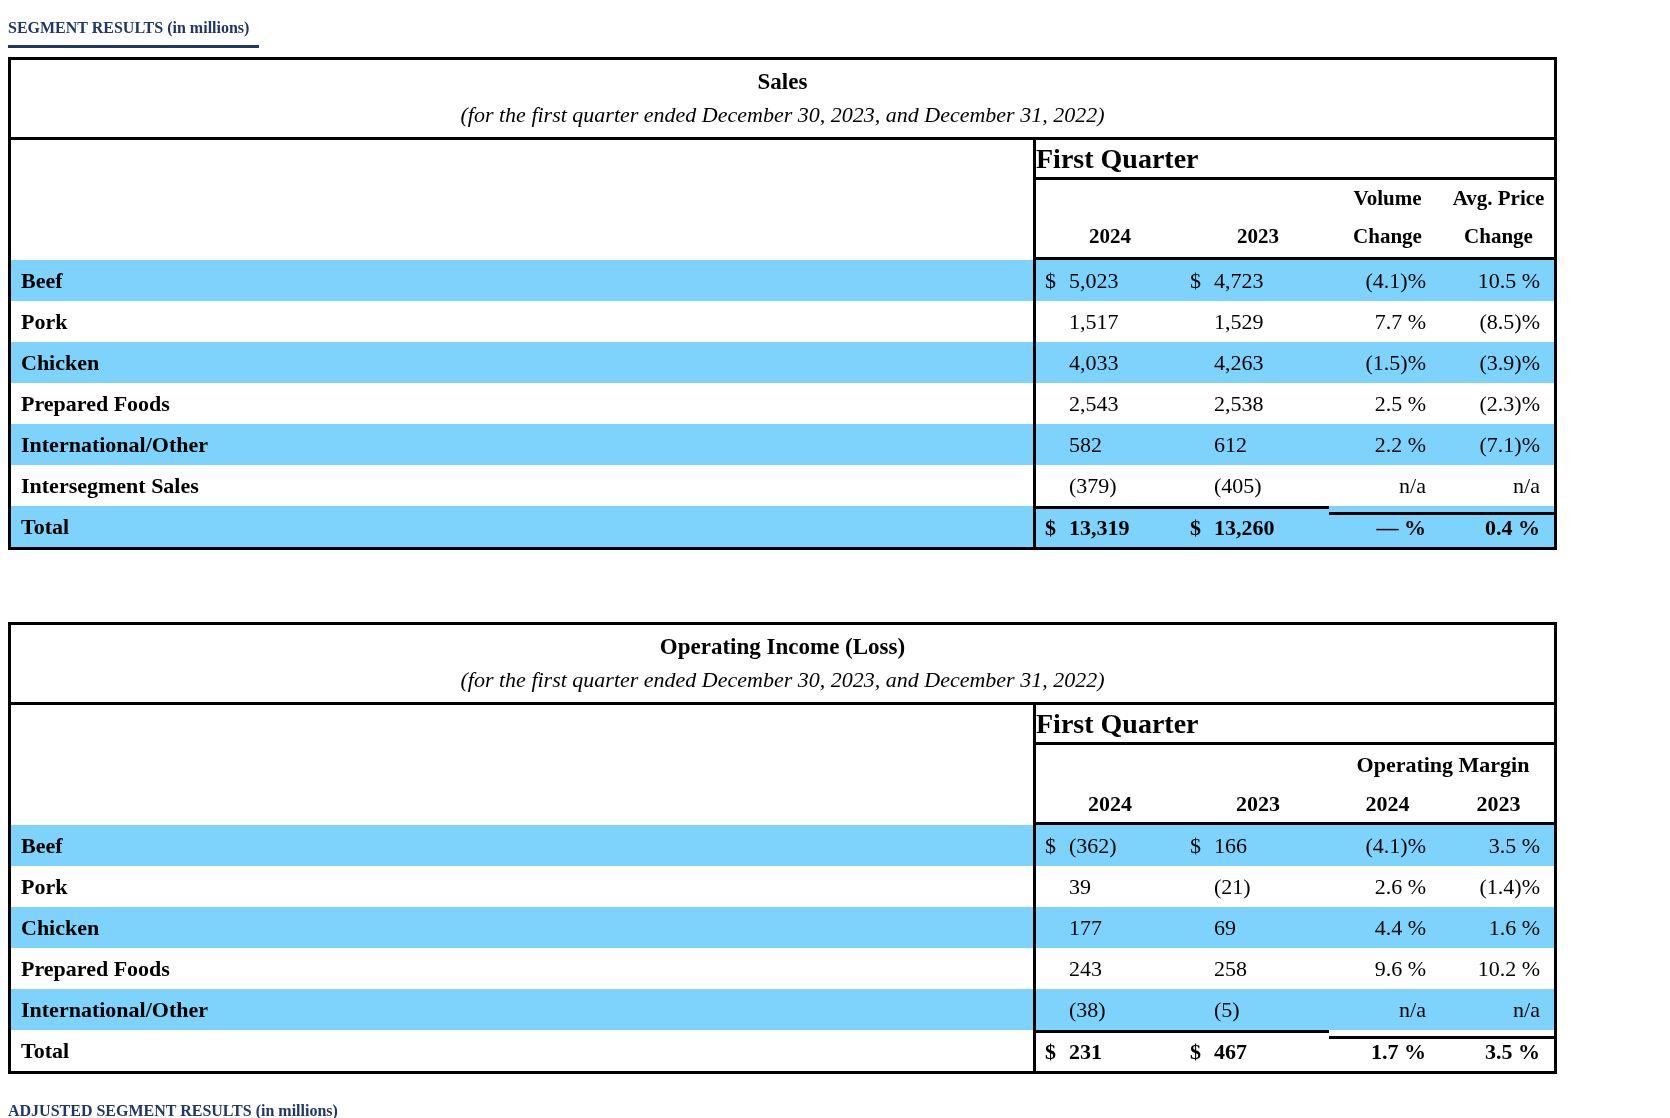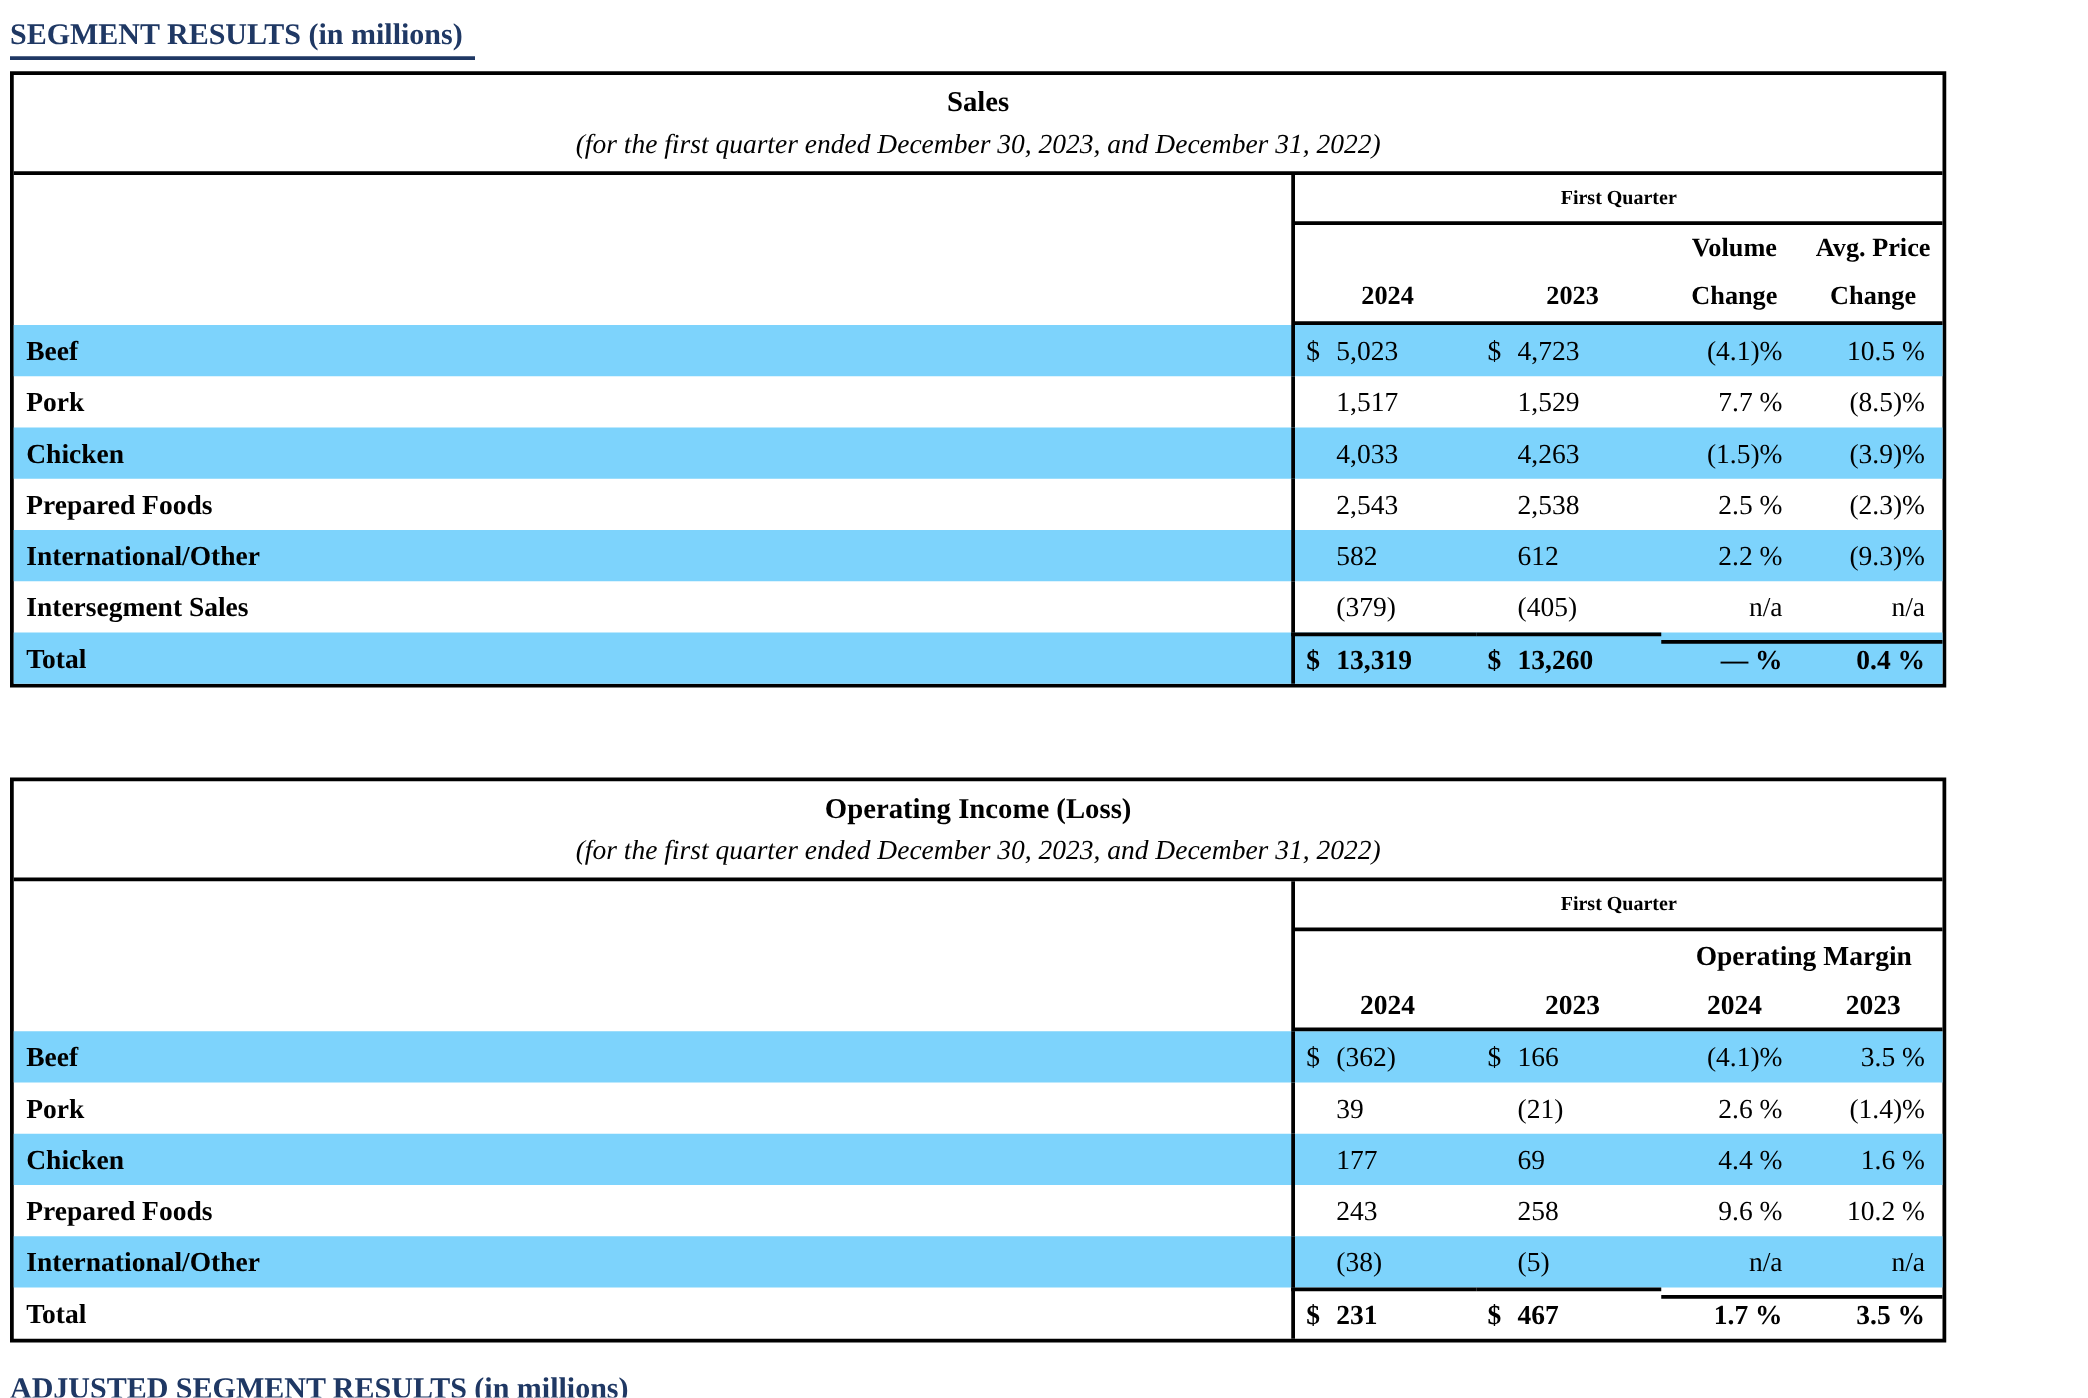--- a/index.html
+++ b/index.html
@@ -4,42 +4,42 @@
 <style>
   html,body { margin:0; padding:0; }
   body {
     width:1670px; height:1118px; overflow:hidden;
     background:#ffffff; color:#000;
     font-family:"Liberation Serif", serif;
   }
   .doc-heading {
     display:inline-block;
     margin:13px 0 0 8px;
-    font-size:24px; font-weight:bold; color:#1F3864;
+    font-size:16px; font-weight:bold; color:#1F3864;
     border-bottom:3px solid #1F3864;
     padding:0 10px 2px 0;
     line-height:30px;
   }
   .tbl {
     margin-left:8px; width:1549px;
     border:3px solid #000; box-sizing:border-box;
     background:#fff;
   }
   .tbl-1 { margin-top:9px; }
   .tbl-2 { margin-top:72px; }
   .tbl-title { text-align:center; font-weight:bold; font-size:23px; line-height:34px; padding-top:5px; }
   .tbl-sub {
     text-align:center; font-style:italic; font-size:22px;
     line-height:32px; padding-bottom:6px;
     border-bottom:3px solid #000;
   }
   .hdr-row { display:flex; }
   .hdr-spacer { flex:0 0 1022px; }
   .hdr-data { flex:1; border-left:3px solid #000; box-sizing:border-box; }
-  .fq { text-align:center; font-weight:bold; font-size:16px; line-height:37px; border-bottom:3px solid #000; }
+  .fq { font-weight:bold; font-size:28px; line-height:37px; border-bottom:3px solid #000; }
   .cols { display:flex; align-items:flex-end; height:80px; border-bottom:3px solid #000; box-sizing:border-box; }
   .col-h {
     display:flex; flex-direction:column; align-items:center; justify-content:flex-end;
     font-weight:bold; font-size:21px; line-height:38px; padding-bottom:2px; box-sizing:border-box;
   }
   .col-h.w1 { flex:0 0 148px; }
   .col-h.w2 { flex:0 0 148px; }
   .col-h.w3 { flex:0 0 111px; }
   .col-h.w4 { flex:1; }
   .om-row { display:flex; }
@@ -157,21 +157,21 @@
     <div class="c-label">International/Other</div>
     <div class="c-money first">
         <span class="cur"></span>
         <span class="val">582</span>
       </div>
     <div class="c-money">
         <span class="cur"></span>
         <span class="val">612</span>
       </div>
     <div class="c-pct">2.2 %</div>
-    <div class="c-pct last">(9.3)%</div>
+    <div class="c-pct last">(7.1)%</div>
   </div>
   <div class="trow">
     <div class="c-label">Intersegment Sales</div>
     <div class="c-money first">
         <span class="cur"></span>
         <span class="val">(379)</span>
       </div>
     <div class="c-money">
         <span class="cur"></span>
         <span class="val">(405)</span>

